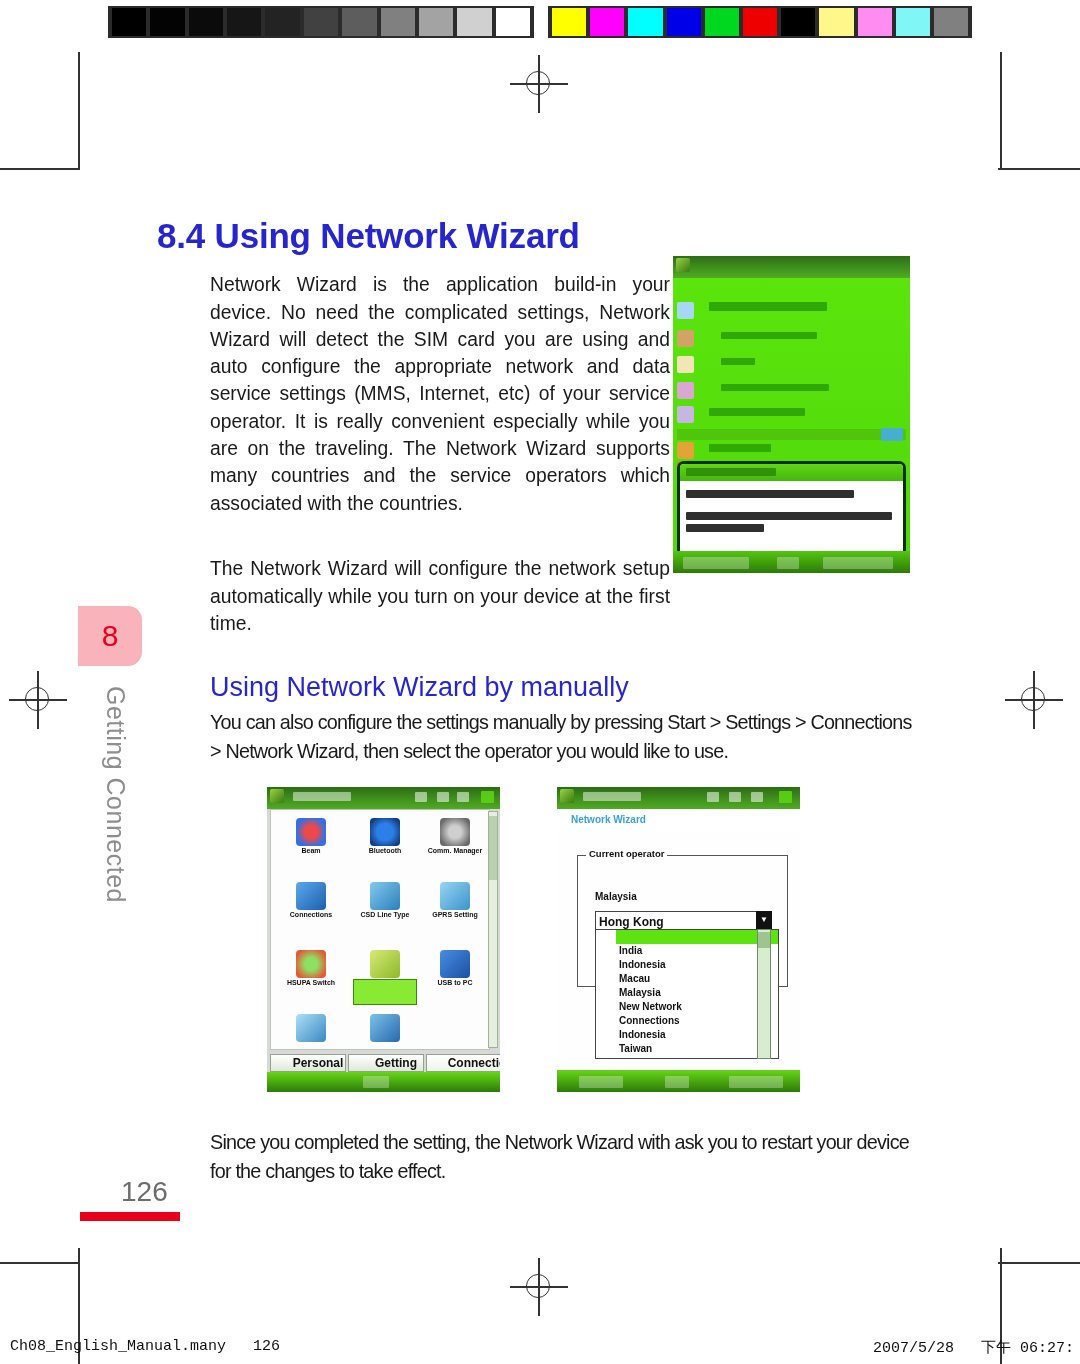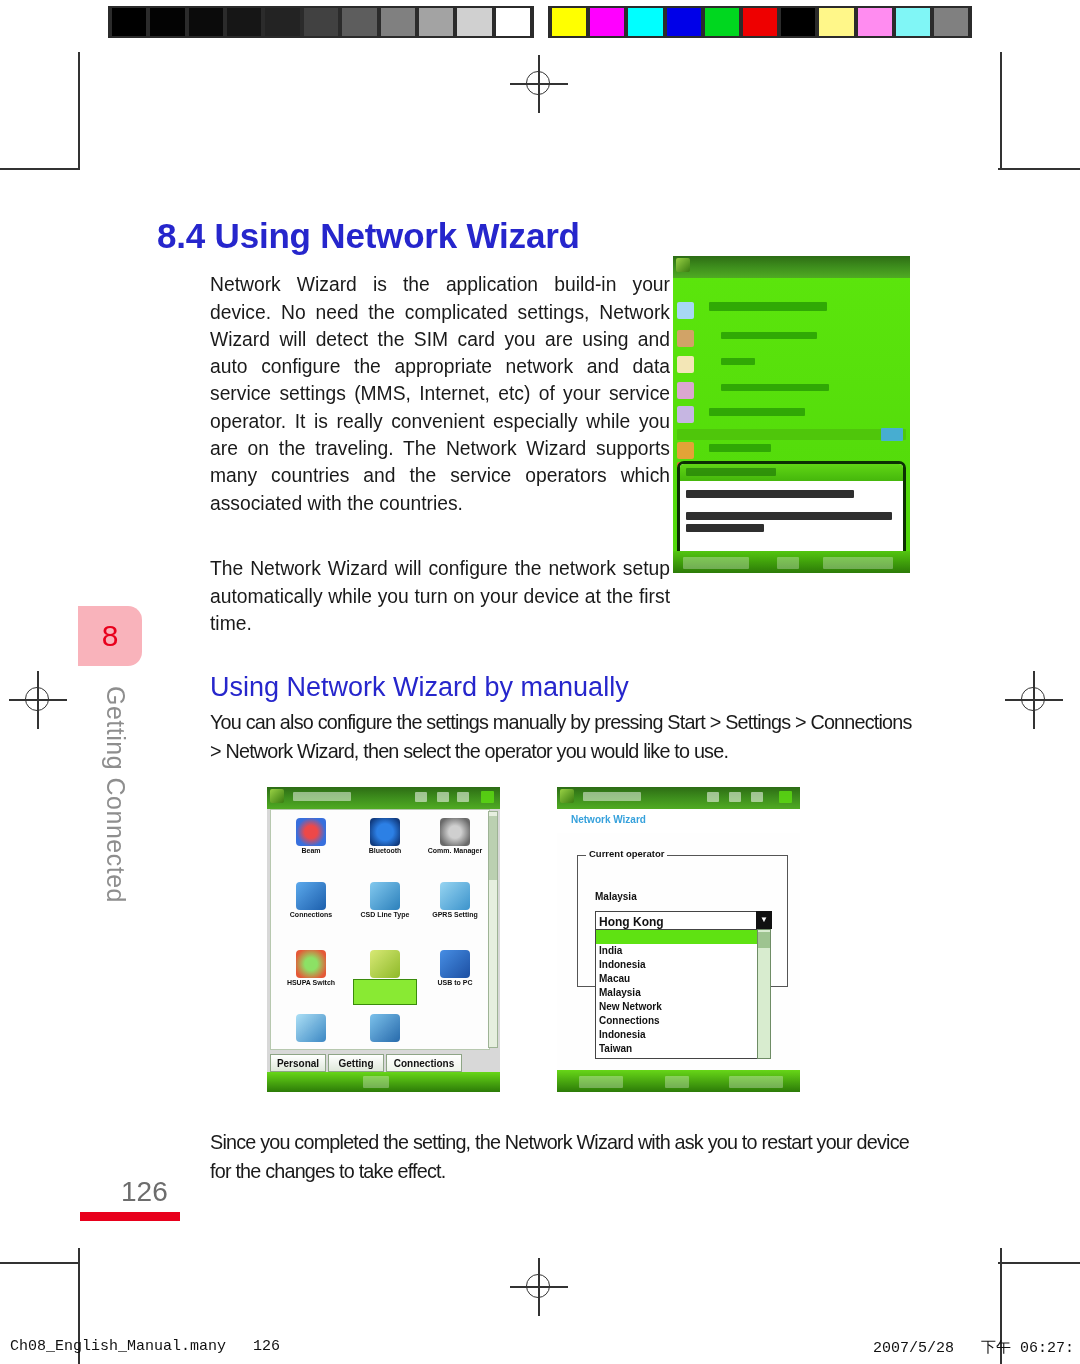--- a/index.html
+++ b/index.html
@@ -208,23 +208,24 @@
     filter: blur(0.5px);
   }
   #d2-tabs {
     position: absolute; left: 3px; right: 10px; bottom: 20px; height: 18px;
     display: flex; gap: 2px; align-items: stretch;
   }
   #d2-tabs .tab {
     flex: 0 0 auto; width: 54px;
     background: linear-gradient(180deg,#ffffff,#dfe8da);
     border: 1px solid #8fa587;
-    font-size: 10px; font-weight: bold; color: #111;
+    font-size: 12px; font-weight: bold; color: #111;
     display: flex; align-items: center; justify-content: center;
     filter: blur(0.45px);
+    padding-left: 20px;
   }
   #d2-bottom {
     position: absolute; left: 0; right: 0; bottom: 0; height: 20px;
     background: linear-gradient(180deg,#6ad41f,#2f7a0c);
   }
 
   
   #device3 { left: 557px; top: 787px; width: 243px; height: 305px; }
   #d3-title { height: 22px; }
   #d3-hdr {
@@ -258,21 +259,21 @@
   #d3-combo .val {
     position: absolute; left: 3px; top: 3px; font-size: 12px; font-weight: bold;
     color: #111; filter: blur(0.5px);
   }
   #d3-combo .btn {
     position: absolute; right: -14px; top: -1px; width: 16px; height: 18px;
     background: #111; color: #fff; font-size: 8px; text-align: center; line-height: 18px;
   }
   #d3-list {
     position: absolute; left: 38px; top: 96px; width: 162px; height: 128px;
-    background: #fff; border: 1px solid #444; overflow: hidden;
+    background: #fff; border: 1px solid #444; overflow: hidden; padding-left: 20px;
   }
   #d3-list .li {
     height: 14px; font-size: 10px; font-weight: bold; color: #111;
     padding-left: 3px; line-height: 14px; filter: blur(0.5px);
   }
   #d3-list .li.sel { background: #63e01a; }
   #d3-list-scroll {
     position: absolute; left: 200px; top: 96px; width: 12px; height: 128px;
     background: #d9ecd0; border: 1px solid #6f8c66;
   }

